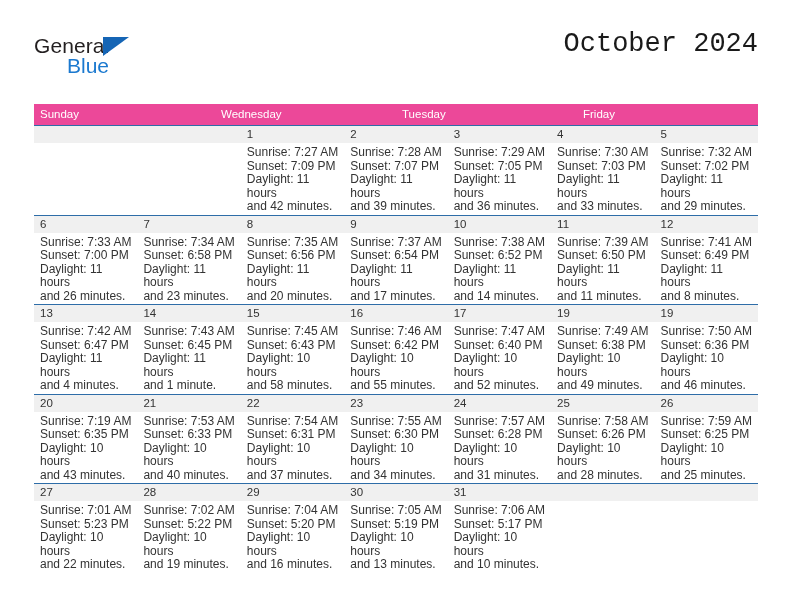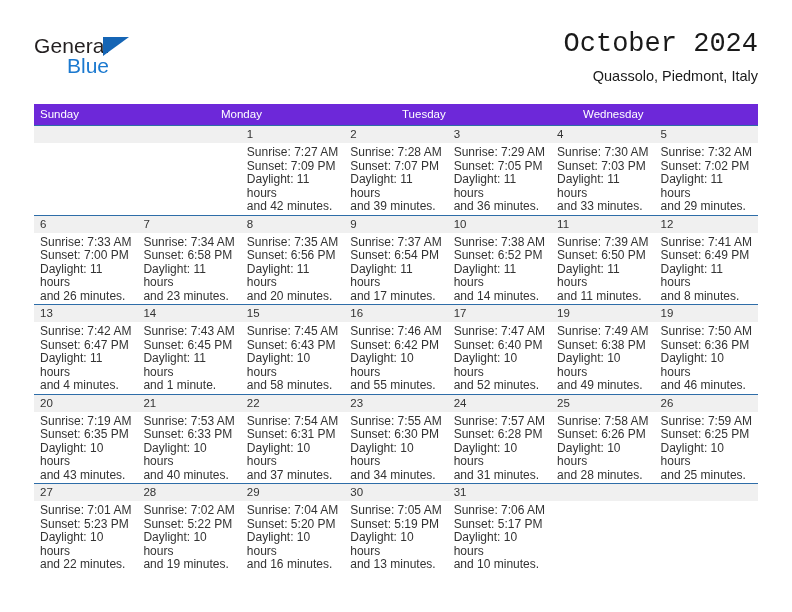--- a/index.html
+++ b/index.html
@@ -88,21 +88,21 @@
 
   
   .calendar {
     position: absolute;
     left: 34px;
     top: 104px;
     width: 724px;
   }
   .weekdays {
     display: flex;
-    background: #6d28d9;
+    background: #ec4899;
     height: 21px;
   }
   .weekday {
     flex: 1 1 0;
     color: #ffffff;
     font-size: 11.5px;
     line-height: 21px;
     padding-left: 6px;
     box-sizing: border-box;
     white-space: nowrap;
@@ -166,32 +166,31 @@
   <div class="header">
 
     <div class="brand">
       <span class="brand-line1">General</span>
       <span class="brand-tri"></span>
       <span class="brand-line2">Blue</span>
     </div>
 
     <div class="title-block">
       <div class="cal-title">October 2024</div>
-      <div class="cal-subtitle">Quassolo, Piedmont, Italy</div>
     </div>
 
   </div>
 
   <div class="calendar">
 
     <div class="weekdays">
       <div class="weekday">Sunday</div>
-      <div class="weekday">Monday</div>
+      <div class="weekday">Wednesday</div>
       <div class="weekday">Tuesday</div>
-      <div class="weekday">Wednesday</div>
+      <div class="weekday">Friday</div>
     </div>
 
     <div class="week">
       <div class="week-daynums"></div>
       <div class="week-cells">
         <div class="cell empty">
           <div class="daynum"></div>
           <div class="info">
             <div></div>
             <div></div>

